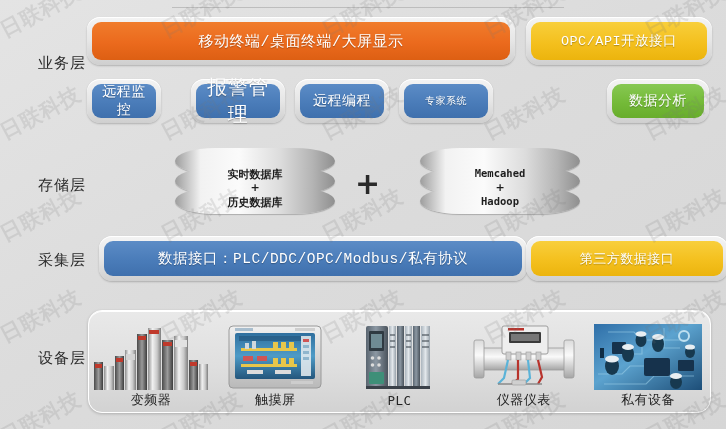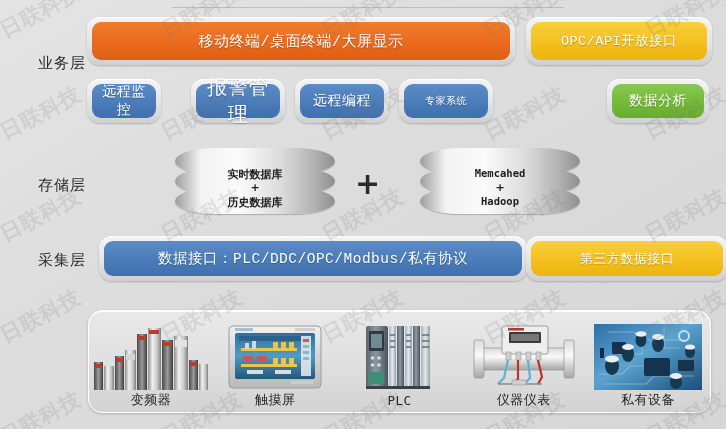--- a/index.html
+++ b/index.html
@@ -122,20 +122,21 @@
 </head>
 <body>
 
 <div id="diagram">
 
   <div class="top-line"></div>
 
   <div class="layer-label" style="top:54px">业务层</div>
   <div class="layer-label" style="top:251px">采集层</div>
   <div class="layer-label" style="top:176px">存储层</div>
+  <div class="layer-label" style="top:349px">设备层</div>
 
   <div class="pill c-orange" style="left:92px;top:22px;width:418px;height:38px;font-size:15px;">
     <i class="frame"></i>
       <i class="face"></i>
     <span class="txt">移动终端/桌面终端/大屏显示</span>
   </div>
 
   <div class="pill c-yellow" style="left:531px;top:22px;width:176px;height:38px;font-size:13.5px;">
     <i class="frame"></i>
       <i class="face"></i>

